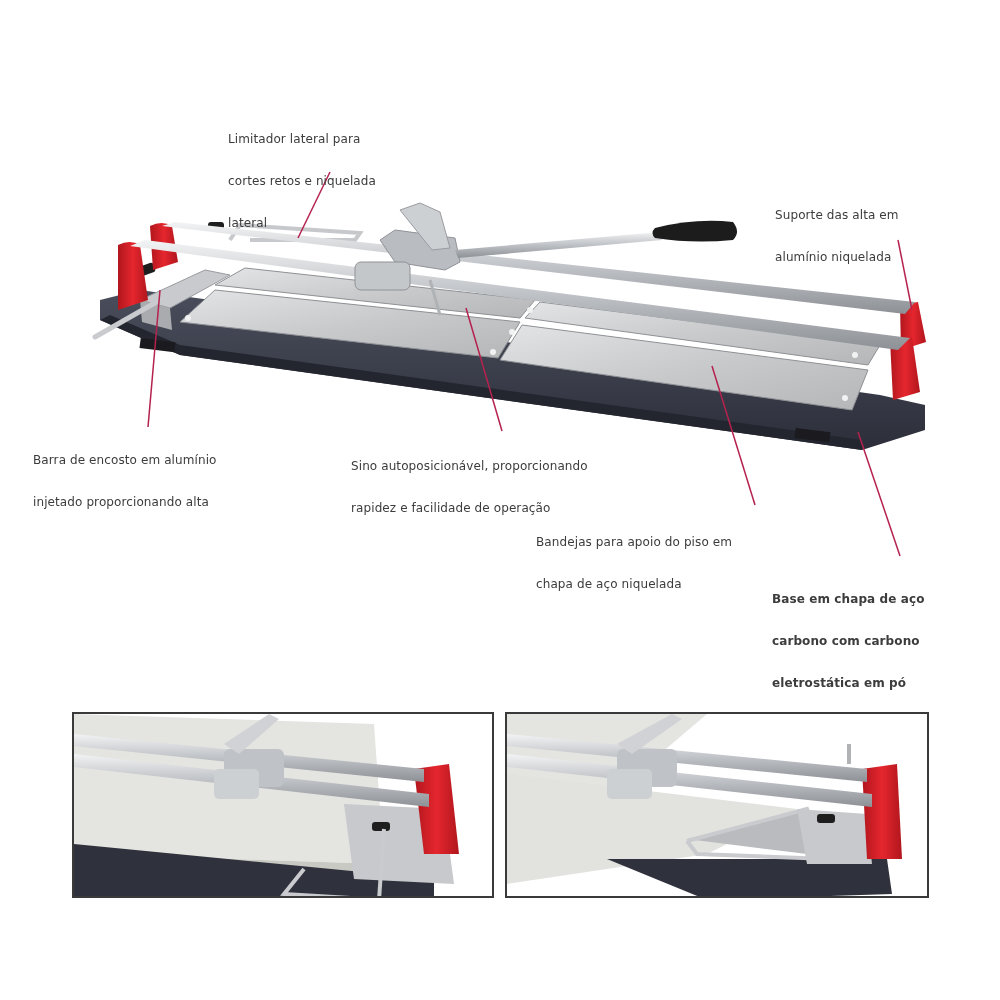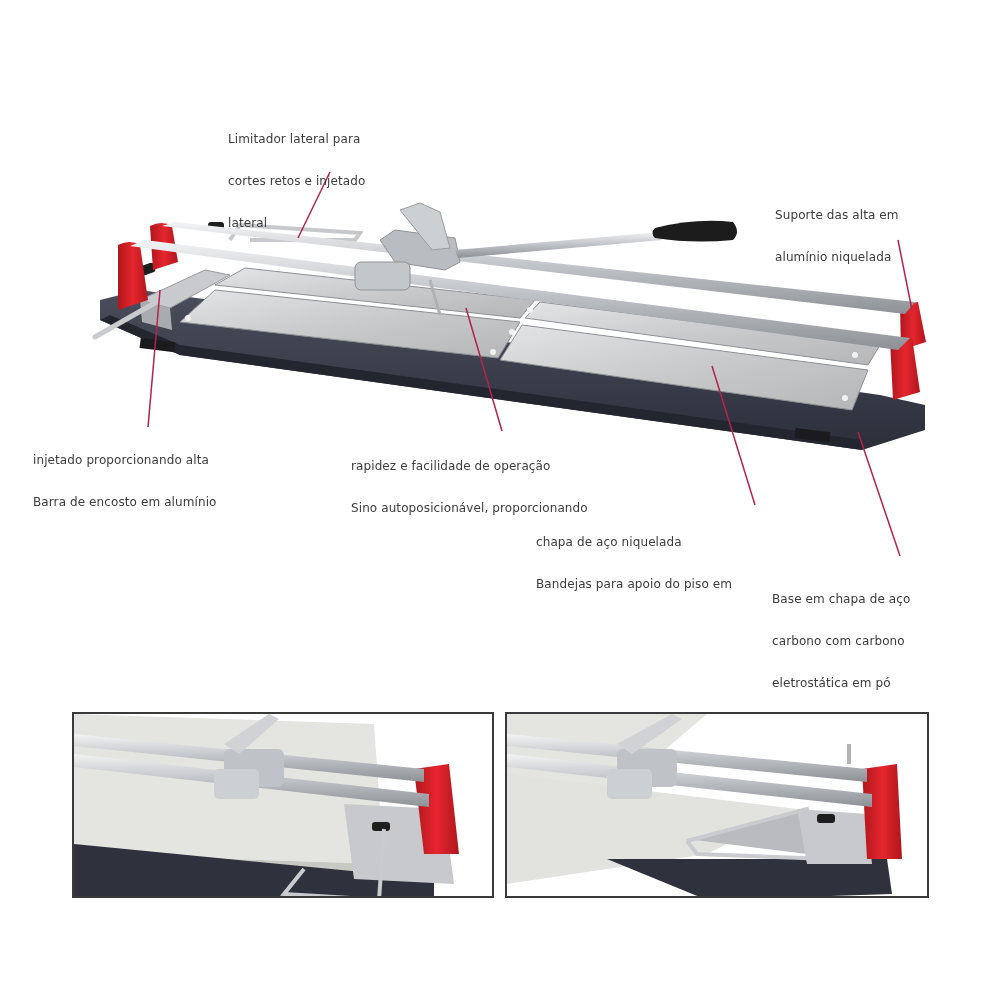--- a/index.html
+++ b/index.html
@@ -97,45 +97,45 @@
     <line x1="898" y1="240" x2="912" y2="310"></line>
     <line x1="160" y1="290" x2="148" y2="427"></line>
     <line x1="466" y1="308" x2="502" y2="431"></line>
     <line x1="712" y1="366" x2="755" y2="505"></line>
     <line x1="858" y1="432" x2="900" y2="556"></line>
   </g>
 </svg>
 
 <div class="label" style="left:228px; top:108px;">
   <span class="line">Limitador lateral para</span>
-  <span class="line">cortes retos e injetado</span>
+  <span class="line">cortes retos e niquelada</span>
   <span class="line">lateral</span>
 </div>
 
 <div class="label" style="left:775px; top:184px;">
   <span class="line">Suporte das alta em</span>
   <span class="line">alumínio niquelada</span>
 </div>
 
 <div class="label" style="left:33px; top:429px;">
+  <span class="line">Barra de encosto em alumínio</span>
   <span class="line">injetado proporcionando alta</span>
-  <span class="line">Barra de encosto em alumínio</span>
 </div>
 
 <div class="label" style="left:351px; top:435px;">
+  <span class="line">Sino autoposicionável, proporcionando</span>
   <span class="line">rapidez e facilidade de operação</span>
-  <span class="line">Sino autoposicionável, proporcionando</span>
 </div>
 
 <div class="label" style="left:536px; top:511px;">
+  <span class="line">Bandejas para apoio do piso em</span>
   <span class="line">chapa de aço niquelada</span>
-  <span class="line">Bandejas para apoio do piso em</span>
 </div>
 
-<div class="label" style="left:772px; top:568px;">
+<div class="label" style="left:772px; top:568px;font-weight:bold;">
   <span class="line">Base em chapa de aço</span>
   <span class="line">carbono com carbono</span>
   <span class="line">eletrostática em pó</span>
 </div>
 
 <div class="panel" style="left:72px; top:712px; width:422px; height:186px;">
   <svg width="422" height="186" viewBox="0 0 422 186">
     <polygon points="0,0 300,10 310,150 0,140" fill="#e4e4e0"></polygon>
     <polygon points="0,140 310,150 300,160 0,150" fill="#c9c9c4"></polygon>
     <polygon points="0,130 360,165 360,186 0,186" fill="#2f323c"></polygon>

